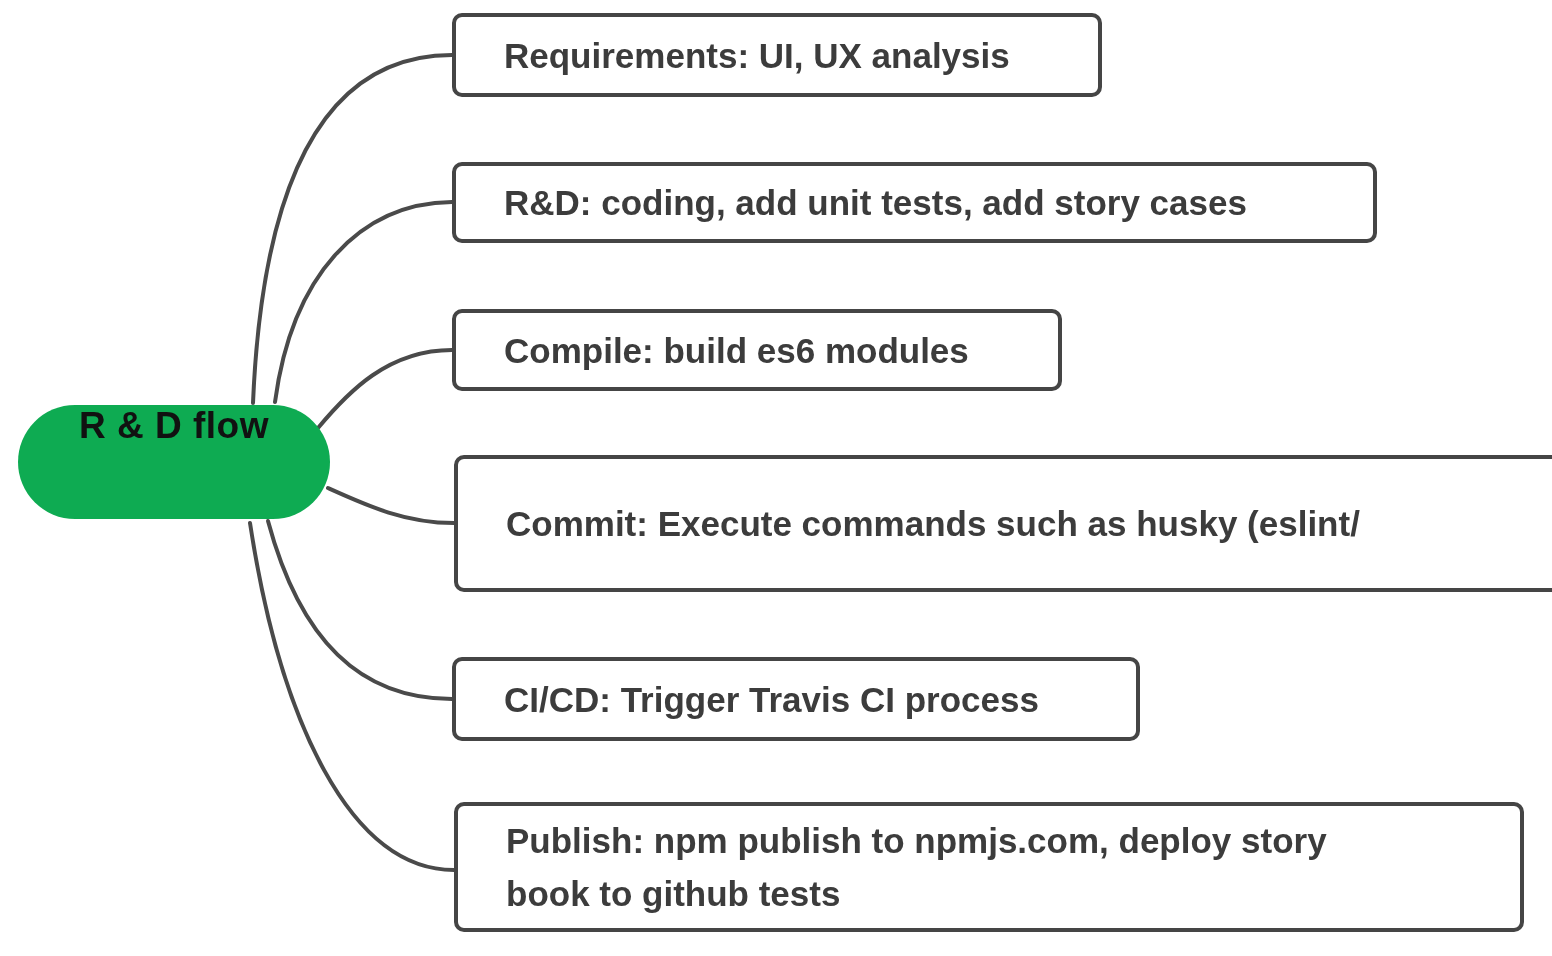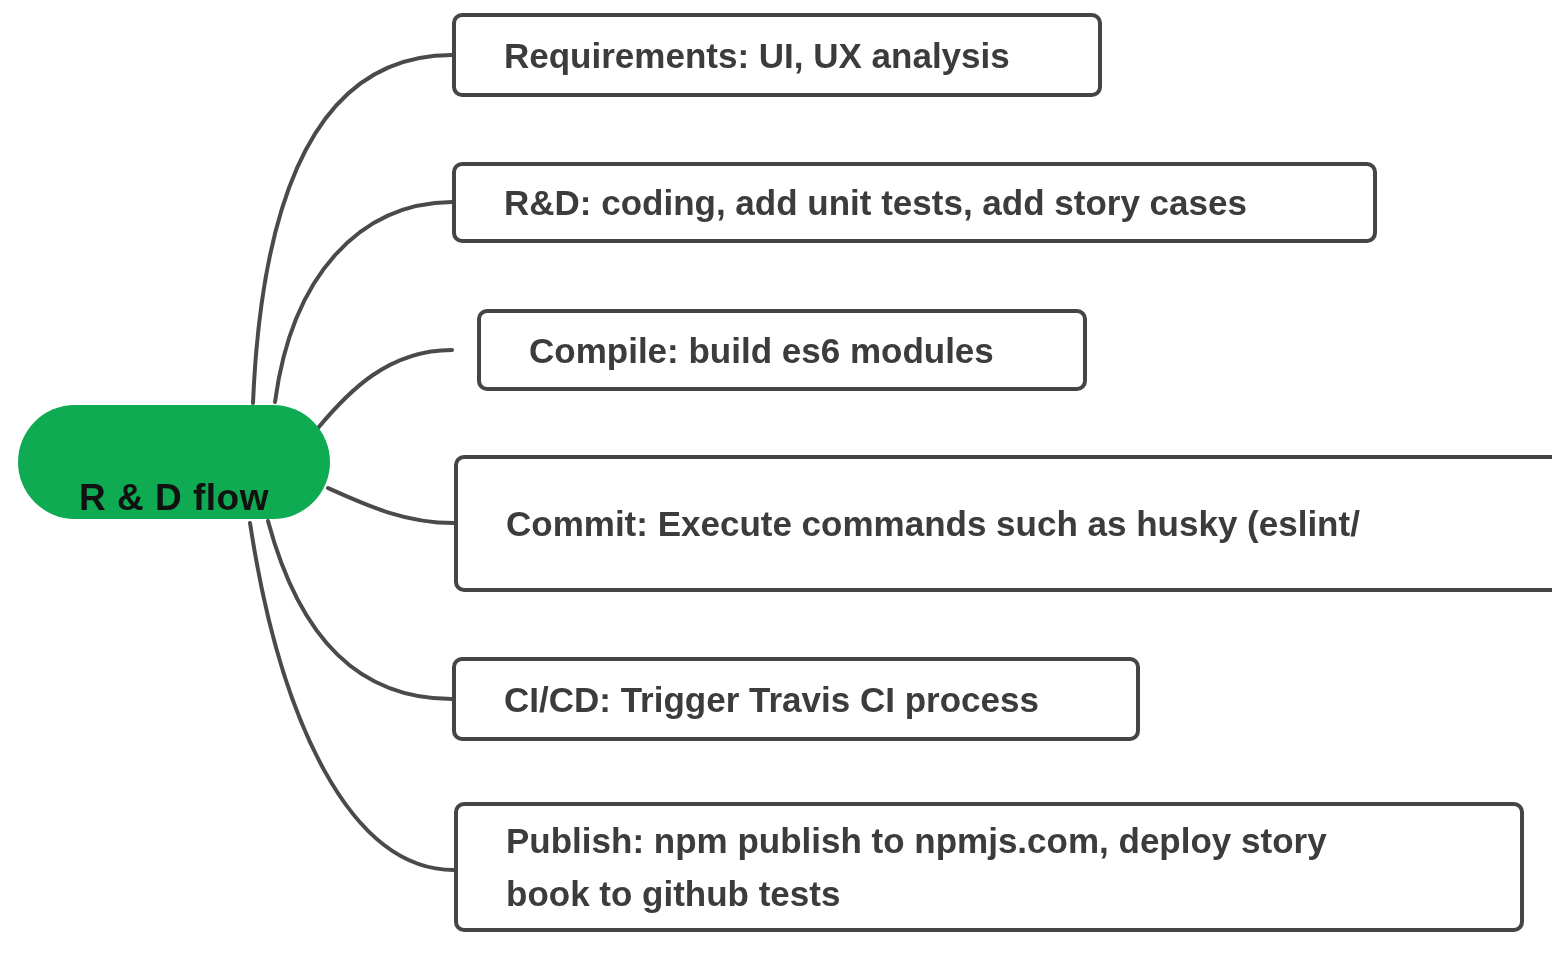--- a/index.html
+++ b/index.html
@@ -32,21 +32,21 @@
     stroke: var(--connector);
     stroke-width: 4;
     stroke-linecap: round;
   }
   .root-pill {
     position: absolute;
     left: 18px; top: 405px;
     width: 312px; height: 114px;
     background: var(--root-bg);
     border-radius: 57px;
-    display: flex; align-items: flex-end; justify-content: center;
+    display: flex; align-items: flex-start; justify-content: center;
     cursor: pointer;
   }
   .root-pill span {
     font-size: 37px;
     font-weight: bold;
     color: var(--root-text);
     letter-spacing: 0.5px;
   }
   .node {
     position: absolute;
@@ -61,21 +61,21 @@
     font-size: 35px;
     font-weight: bold;
     cursor: pointer;
   }
   .node div {
     white-space: nowrap;
     line-height: 53px;
   }
   .node-requirements { left: 452px; top: 13px;  width: 650px;  height: 84px; }
   .node-rd           { left: 452px; top: 162px; width: 925px;  height: 81px; }
-  .node-compile      { left: 452px; top: 309px; width: 610px;  height: 82px; margin-left: 25px; }
+  .node-compile      { left: 452px; top: 309px; width: 610px;  height: 82px; }
   .node-commit       { left: 454px; top: 455px; width: 1218px; height: 137px; }
   .node-cicd         { left: 452px; top: 657px; width: 688px;  height: 84px; }
   .node-publish      { left: 454px; top: 802px; width: 1070px; height: 130px; }
 </style>
 </head>
 <body>
 
 <div class="canvas">
 
   <svg class="connectors" viewBox="0 0 1552 956" aria-hidden="true">

